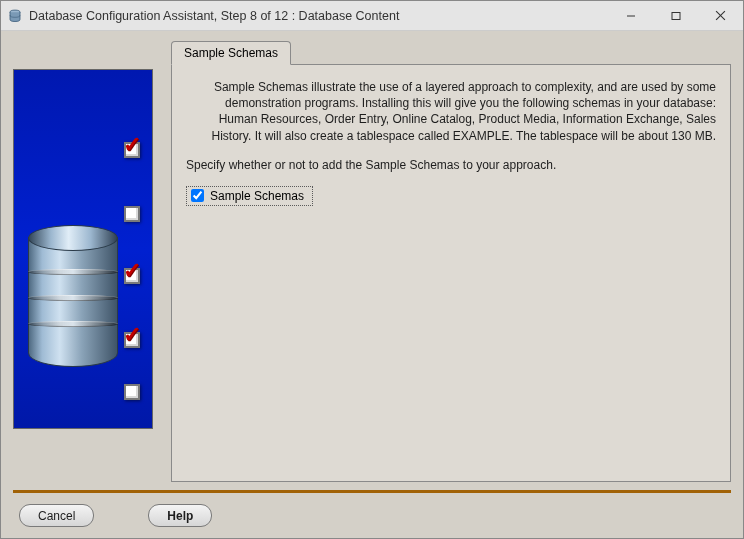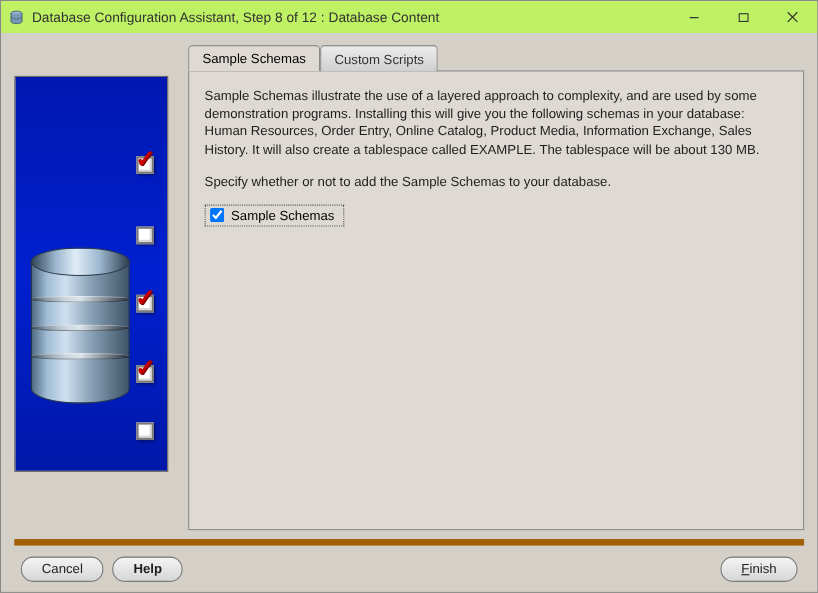--- a/index.html
+++ b/index.html
@@ -12,21 +12,21 @@
     height: 539px;
     overflow: hidden;
     display: flex;
     flex-direction: column;
     border: 1px solid #888;
   }
 
   
   .titlebar {
     height: 30px;
-    background: #bef264;
+    background: #e5e5e5;
     display: flex;
     align-items: center;
     border-bottom: 1px solid #ccc;
     padding-left: 6px;
   }
   .titlebar .app-icon {
     width: 16px; height: 16px;
     margin-right: 6px;
     display: flex; align-items: center; justify-content: center;
   }
@@ -148,20 +148,21 @@
     flex: 1;
     border: 1px solid #8a8a8a;
     background: #dedad3;
     padding: 14px 14px;
   }
   .tab-body .desc {
     color: #1e1e1e;
     font-size: 12px;
     line-height: 1.35;
     margin-bottom: 14px;
+    text-align: right;
   }
   .tab-body .instruct {
     color: #1e1e1e;
     font-size: 12px;
     margin-bottom: 14px;
   }
   .chk-row {
     display: inline-flex;
     align-items: center;
     gap: 6px;
@@ -169,22 +170,23 @@
     padding: 2px 8px 2px 4px;
   }
   .chk-row input { width: 13px; height: 13px; }
 
   
   .button-row {
     height: 40px;
     padding: 8px 6px 0 6px;
     display: flex;
     align-items: center;
-    border-top: 6px solid #a16207;
+    border-top: 3px solid #a16207;
     margin-top: 8px;
+    gap: 46px;
   }
   .btn {
     height: 23px;
     padding: 0 18px;
     border: 1px solid #7a7a7a;
     border-radius: 11px;
     background: linear-gradient(#f4f4f4,#d6d6d6);
     font-size: 12px;
     display: inline-flex; align-items: center; justify-content: center;
     gap: 6px;
@@ -251,36 +253,30 @@
           <span class="tick">✓</span>
         </div>
       <div class="wiz-check wc5"></div>
     </div>
 
     <div class="right-panel">
       <div class="tabs">
         <div class="tab active">
           <span>Sample Schemas</span>
         </div>
-        <div class="tab">
-          <span>Custom Scripts</span>
-        </div>
       </div>
       <div class="tab-body">
         <p class="desc">Sample Schemas illustrate the use of a layered approach to complexity, and are used by some demonstration programs. Installing this will give you the following schemas in your database: Human Resources, Order Entry, Online Catalog, Product Media, Information Exchange, Sales History. It will also create a tablespace called EXAMPLE. The tablespace will be about 130 MB.</p>
-        <p class="instruct">Specify whether or not to add the Sample Schemas to your database.</p>
+        <p class="instruct">Specify whether or not to add the Sample Schemas to your approach.</p>
         <label class="chk-row">
           <input type="checkbox" checked="" style="">
           <span>Sample Schemas</span>
         </label>
       </div>
     </div>
   </div>
 
   <div class="button-row">
     <span class="btn">Cancel</span>
     <span class="btn">Help</span>
     <span class="spacer"></span>
-    <span class="btn">
-        <span><span class="ul">F</span>inish</span>
-      </span>
   </div>
 </div>
 
 </body></html>

